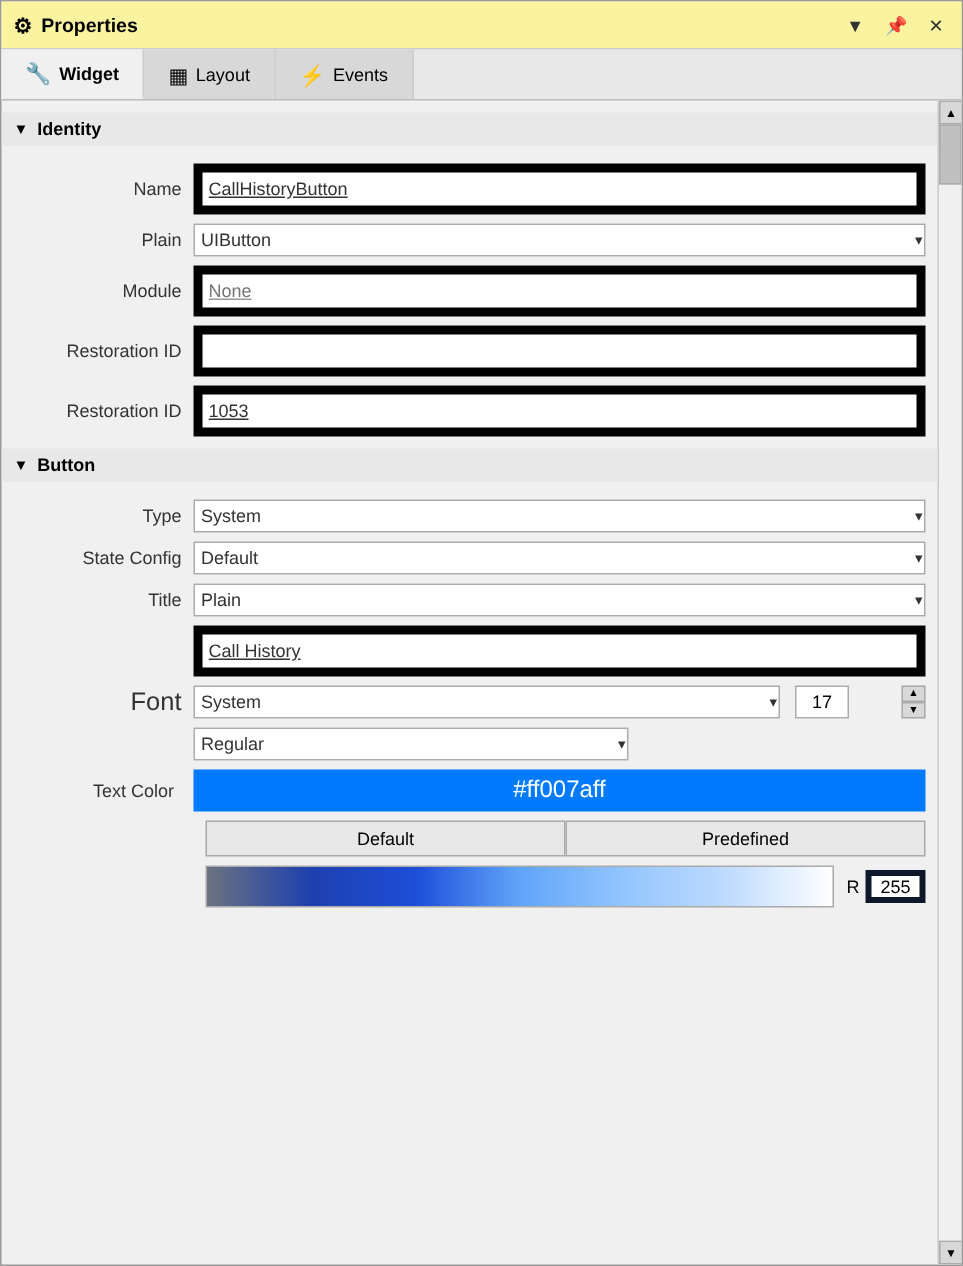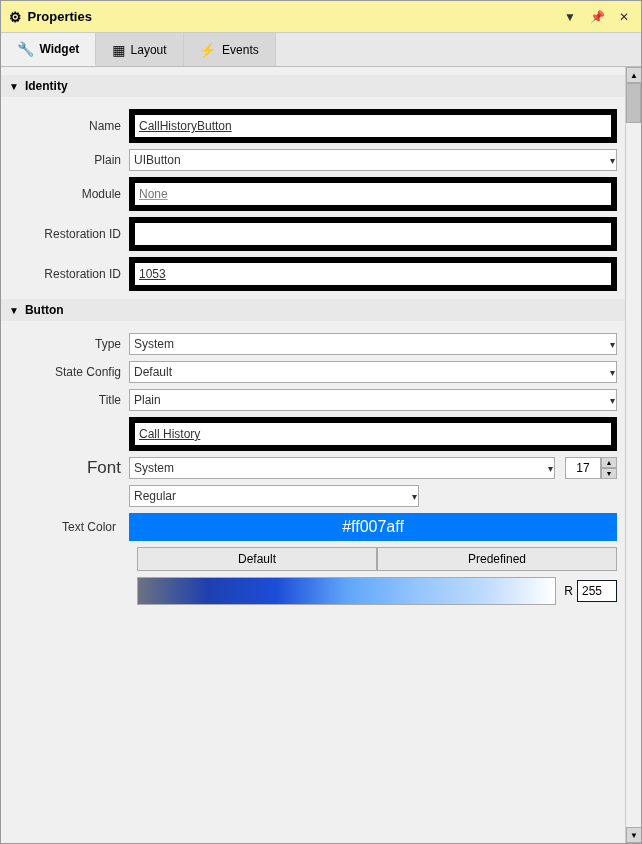--- a/index.html
+++ b/index.html
@@ -233,20 +233,21 @@
       min-width: 120px;
       padding-right: 8px;
       color: #333;
       font-size: 17px;
     }
 
     .font-size-wrapper {
       display: flex;
       align-items: flex-start;
       margin-left: 6px;
+      gap: 35px;
     }
 
     .font-size-input {
       width: 36px;
       height: 22px;
       border: 1px solid #aaa;
       background: white;
       padding: 2px 4px;
       font-size: 12px;
       text-align: center;
@@ -335,24 +336,25 @@
     }
 
     .r-label {
       font-size: 12px;
       margin-right: 4px;
     }
 
     .r-value-input {
       width: 40px;
       height: 22px;
-      border: 1px solid #0f172a;
+      border: 4px solid #0f172a;
       background: white;
       padding: 2px 4px;
       font-size: 12px;
+      text-align: center;
     }
 
   </style>
 </head>
 <body>
 
 <div class="window">
 
   <div class="title-bar">
     <div class="title-bar-left">

